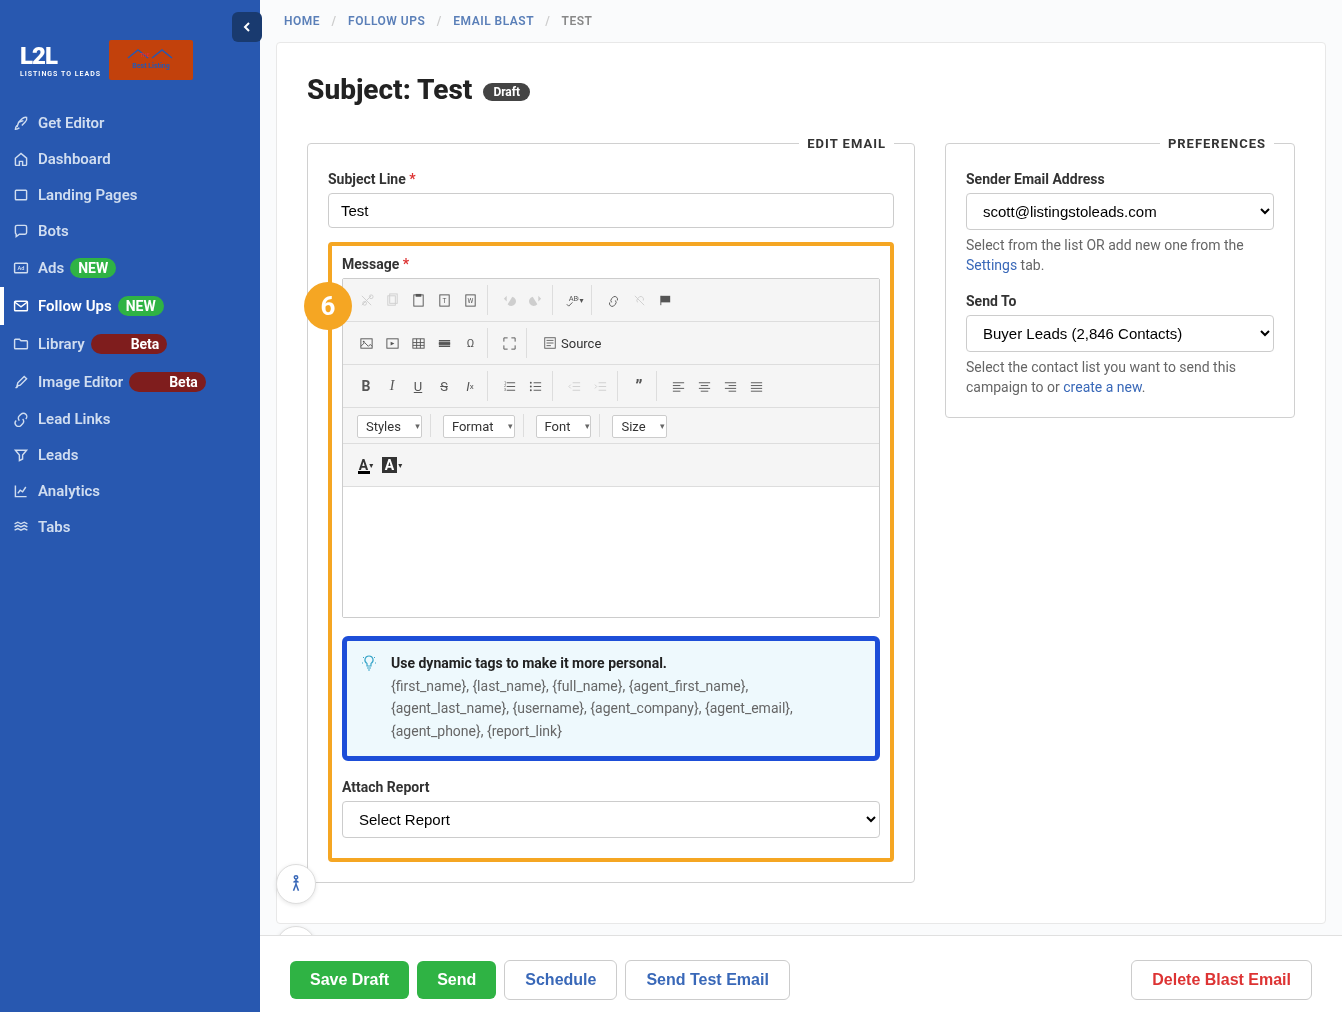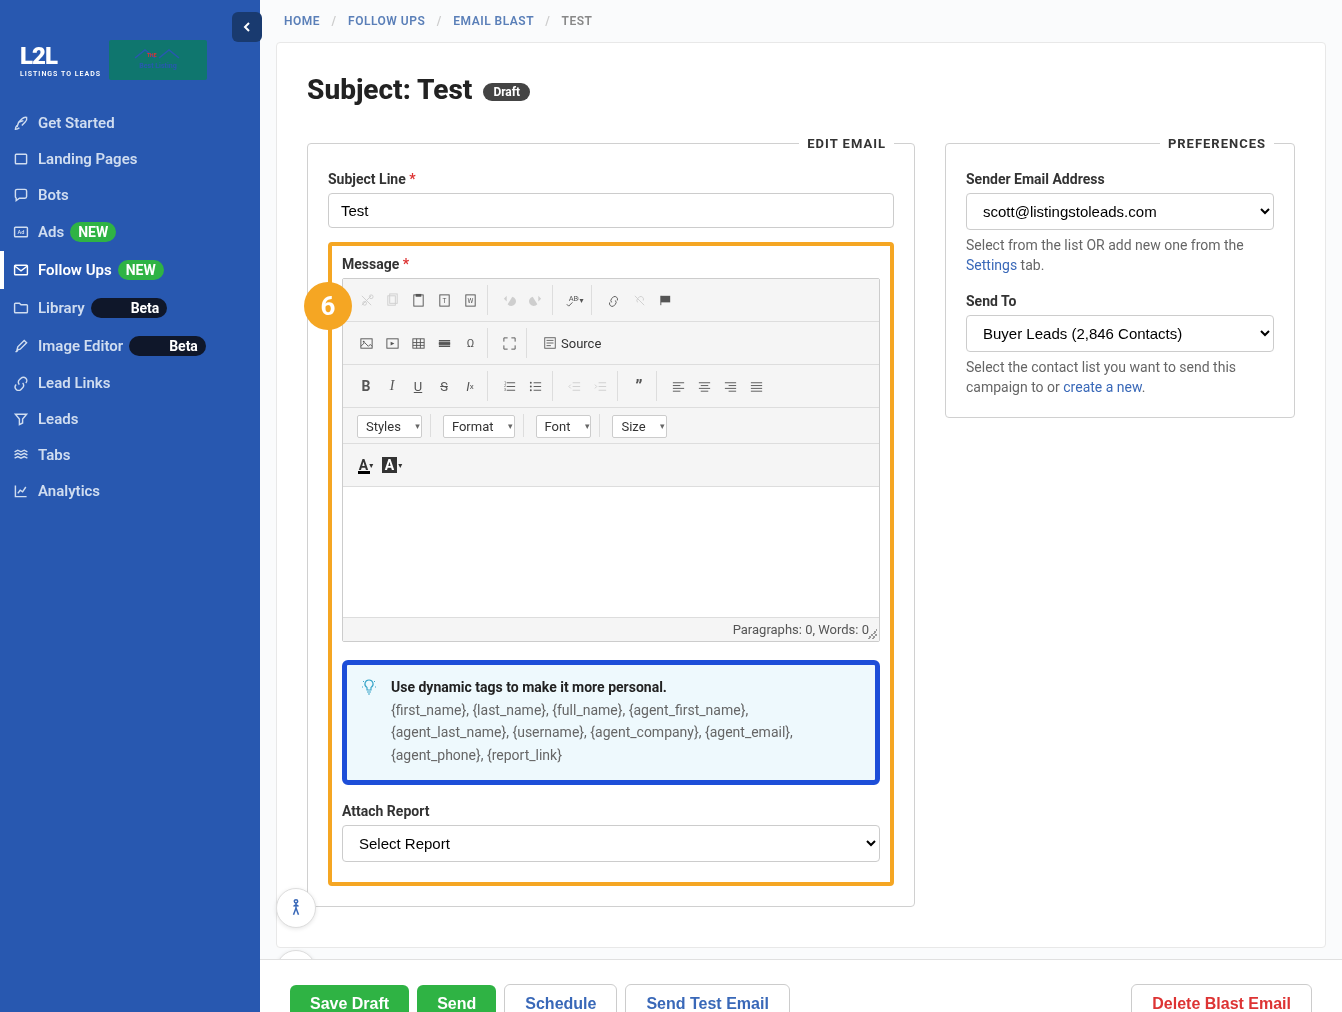--- a/index.html
+++ b/index.html
@@ -9,30 +9,30 @@
 
 
 .sidebar { width: 260px; background: #2a52be; background: linear-gradient(180deg, #2a52be 0%, #2a52be 100%); background: #2753ad; color: #fff; position: relative; flex-shrink: 0; }
 .sidebar { background: #2858b0; }
 .sidebar-inner { background: #2858b0; height: 100%; padding-top: 10px; }
 .collapse-btn { position: absolute; top: 12px; right: -2px; width: 30px; height: 30px; background: #193a6f; border-radius: 6px; display: flex; align-items: center; justify-content: center; cursor: pointer; z-index: 10; }
 .collapse-btn svg { width: 10px; height: 10px; fill: #fff; }
 .logo-area { padding: 30px 20px 25px; display: flex; align-items: center; gap: 8px; }
 .logo-l2l { background: #2858b0; color: #fff; font-weight: 900; font-size: 24px; letter-spacing: -1px; }
 .logo-l2l .sub { font-size: 7px; letter-spacing: 1px; font-weight: 600; display: block; }
-.logo-best { background: #0f766e; padding: 4px 24px; border-radius: 2px; display: inline-block; text-align: center; }
+.logo-best { background: #c2410c; padding: 4px 17px; border-radius: 2px; display: inline-block; text-align: center; }
 .nav { list-style: none; }
 .nav li { display: flex; align-items: center; padding: 9px 20px 9px 38px; cursor: pointer; font-size: 15px; font-weight: 600; position: relative; color: #d0ddf0; }
 .nav li.active { color: #fff; }
 .nav li.active::before { content: ''; position: absolute; left: 0; top: 0; bottom: 0; width: 4px; background: #fff; }
 .nav .icon { position: absolute; left: 12px; width: 18px; height: 18px; display: flex; align-items: center; justify-content: center; }
 .nav .icon svg { width: 16px; height: 16px; stroke: currentColor; fill: none; stroke-width: 1.8; }
 .badge { font-size: 14px; font-weight: 700; padding: 2px 8px; border-radius: 10px; margin-left: 6px; }
 .badge.new { background: #2fb344; color: #fff; }
-.badge.beta { background: #0f172a; color: #fff; padding-left: 40px; }
+.badge.beta { background: #7f1d1d; color: #fff; padding-left: 40px; }
 
 
 .main { flex: 1; padding: 0; background: #fafbfc; position: relative; }
 .breadcrumb { padding: 14px 24px; font-size: 12px; color: #888; font-weight: 600; letter-spacing: 0.5px; }
 .breadcrumb a { color: #5a7fb8; text-decoration: none; }
 .breadcrumb .sep { margin: 0 8px; color: #ccc; }
 .content-card { background: #fff; margin: 0 16px 100px 16px; border-radius: 4px; border: 1px solid #e8e8e8; padding: 30px 30px 40px; }
 .page-title { font-size: 28px; font-weight: 800; color: #222; margin-bottom: 30px; }
 .draft-badge { display: inline-block; background: #444; color: #fff; font-size: 12px; padding: 2px 10px; border-radius: 12px; vertical-align: middle; margin-left: 4px; font-weight: 700; }
 .columns { display: flex; gap: 30px; }
@@ -117,21 +117,29 @@
             </svg>
         </div>
       </div>
       <ul class="nav" id="nav-list">
           <li>
             <span class="icon">
               <svg viewBox="0 0 20 20">
                 <path d="M5 13c-2 2-2 5-2 5s3 0 5-2m-1-7l4-4c3-3 6-2 6-2s1 3-2 6l-4 4m-6 2l2-6 6-2"></path>
               </svg>
             </span>
-            <span>Get Started</span>
+            <span>Get Editor</span>
+          </li>
+          <li>
+            <span class="icon">
+              <svg viewBox="0 0 20 20">
+                <path d="M3 9l7-6 7 6v8a1 1 0 01-1 1h-4v-5H8v5H4a1 1 0 01-1-1z"></path>
+              </svg>
+            </span>
+            <span>Dashboard</span>
           </li>
           <li>
             <span class="icon">
               <svg viewBox="0 0 20 20">
                 <rect x="3" y="4" width="14" height="12" rx="1"></rect>
               </svg>
             </span>
             <span>Landing Pages</span>
           </li>
           <li>
@@ -192,32 +200,32 @@
             <span class="icon">
               <svg viewBox="0 0 20 20">
                 <path d="M3 4h14l-5 6v5l-4 2v-7z"></path>
               </svg>
             </span>
             <span>Leads</span>
           </li>
           <li>
             <span class="icon">
               <svg viewBox="0 0 20 20">
+                <path d="M3 3v14h14M6 13l3-4 3 2 4-6"></path>
+              </svg>
+            </span>
+            <span>Analytics</span>
+          </li>
+          <li>
+            <span class="icon">
+              <svg viewBox="0 0 20 20">
                 <path d="M2 6l4-2 4 2 4-2 4 2M2 10l4-2 4 2 4-2 4 2M2 14l4-2 4 2 4-2 4 2"></path>
               </svg>
             </span>
             <span>Tabs</span>
-          </li>
-          <li>
-            <span class="icon">
-              <svg viewBox="0 0 20 20">
-                <path d="M3 3v14h14M6 13l3-4 3 2 4-6"></path>
-              </svg>
-            </span>
-            <span>Analytics</span>
           </li>
         </ul>
     </div>
   </aside>
 
   <main class="main">
     <div class="breadcrumb">
       <a href="#">HOME</a>
       <span class="sep">/</span>
       <a href="#">FOLLOW UPS</a>
@@ -482,24 +490,20 @@
                             <span class="caret">▾</span>
                           </span>
                         <span class="tcolor-btn">
                             <span class="letter" style="background:#333;color:#fff;padding:0 3px;">A</span>
                             <span class="caret">▾</span>
                           </span>
                       </div>
                     </div>
 
                     <div class="editor-body" contenteditable="true" style=""></div>
-                    <div class="editor-footer">
-                      <span>Paragraphs: 0, Words: 0</span>
-                      <span class="resize-handle"></span>
-                    </div>
                   </div>
 
                   <div class="tip-box">
                     <span class="tip-icon">
                       <svg width="16" height="16" viewBox="0 0 16 16">
                           <path d="M8 1a4 4 0 00-2 7.5V11h4V8.5A4 4 0 008 1zM6 13h4m-3 2h2" stroke="#3aa6c9" fill="none" stroke-width="1.2"></path>
                           <path d="M3 3l-1-1M13 3l1-1M2 8H1m14 0h-1" stroke="#3aa6c9"></path>
                         </svg>
                     </span>
                     <span class="tip-title">Use dynamic tags to make it more personal.</span>

